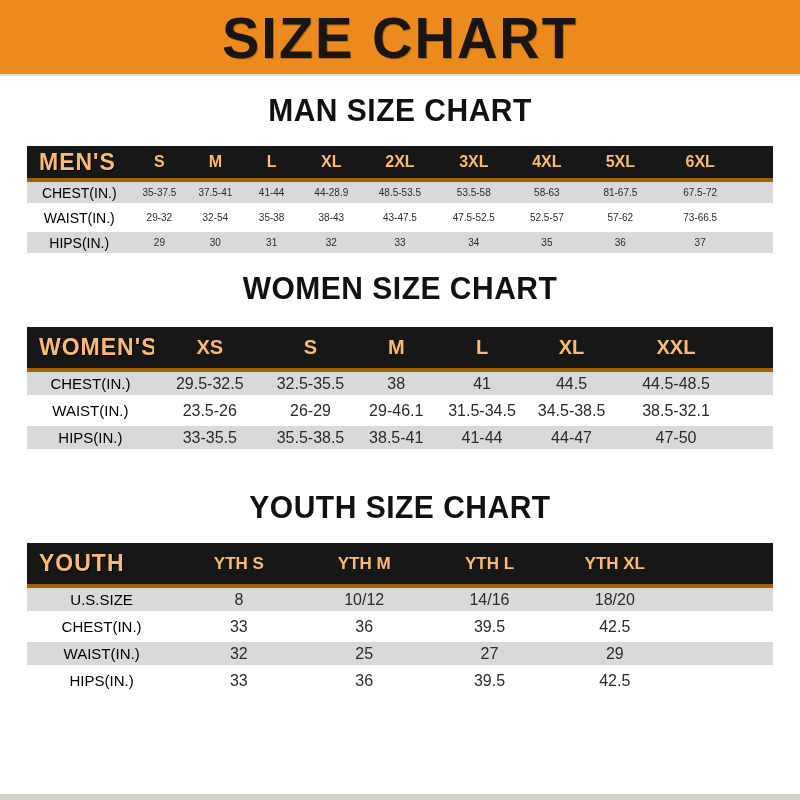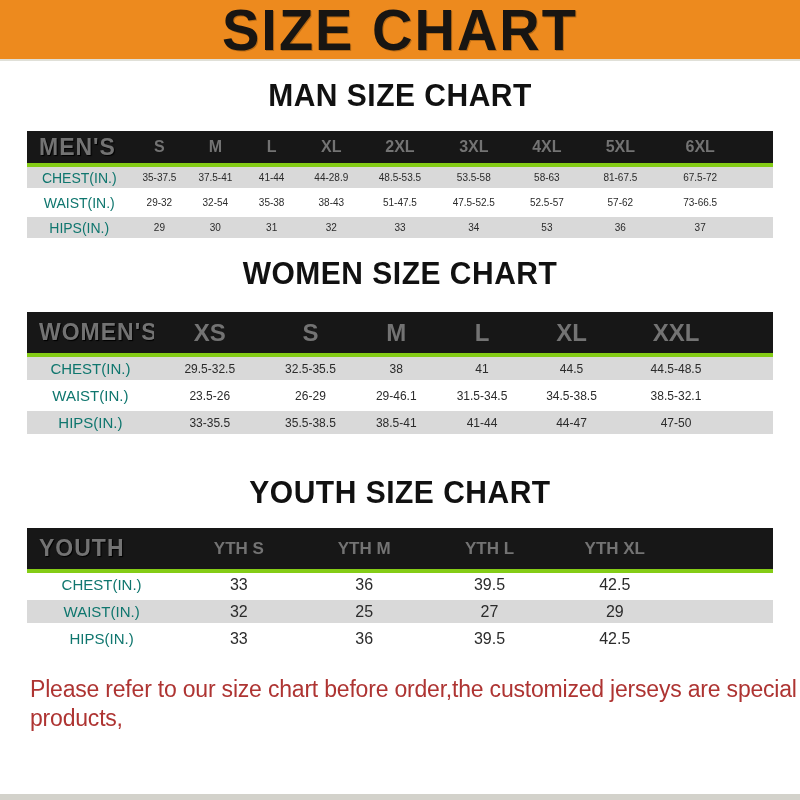--- a/index.html
+++ b/index.html
@@ -5,21 +5,21 @@
   * { box-sizing: border-box; }
   html, body { margin: 0; padding: 0; }
   body {
     width: 800px; height: 800px;
     background: #ffffff;
     font-family: "Liberation Sans", sans-serif;
     position: relative;
     overflow: hidden;
   }
   .banner {
-    width: 800px; height: 61px;
+    width: 800px; height: 76px;
     background: #ED8A1E;
     display: flex; align-items: center; justify-content: center;
     border-bottom: 2px solid #e0e0d8;
   }
   .banner h1 {
     margin: 0;
     font-size: 56px; font-weight: 900;
     letter-spacing: 2px;
     color: #181512;
     transform: scaleY(1.04);
@@ -45,46 +45,46 @@
   }
   table.size-table th, table.size-table td {
     padding: 0;
     text-align: center;
     vertical-align: middle;
     overflow: hidden;
     white-space: nowrap;
   }
   tr.header-bar th {
     background: #171717;
-    color: #737373;
-    border-bottom: 4px solid #84cc16;
+    color: #fdba74;
+    border-bottom: 4px solid #a16207;
     margin-top: 24px;
   }
   th.corner-label {
     text-align: left !important;
     padding-left: 12px !important;
     font-size: 24px;
     font-weight: 800;
     letter-spacing: 1px;
     text-shadow: 1px 1px 1px #000;
   }
   .men-table    tr.header-bar th { height: 34px; font-size: 16px; }
-  .women-table  tr.header-bar th { height: 43px; font-size: 24px; }
+  .women-table  tr.header-bar th { height: 43px; font-size: 20px; }
   .youth-table  tr.header-bar th { height: 43px; font-size: 17px; }
   .men-table    tr.header-bar th.corner-label   { font-size: 23px; }
   .women-table  tr.header-bar th.corner-label,
   .youth-table  tr.header-bar th.corner-label   { font-size: 23px; }
 
   tbody td {
     color: #2b2b2b;
     border-bottom: 4px solid #ffffff;
   }
-  tbody td.row-label { font-weight: 400; color: #0f766e; }
+  tbody td.row-label { font-weight: 400; color: #000000; }
   .men-table   tbody td { height: 25px; font-size: 10px; }
-  .women-table tbody td { height: 27px; font-size: 12px; }
+  .women-table tbody td { height: 27px; font-size: 16px; }
   .youth-table tbody td { height: 27px; font-size: 16px; }
   .men-table   tbody td.row-label { font-size: 14px; }
   .women-table tbody td.row-label,
   .youth-table tbody td.row-label { font-size: 15px; }
   tr.row-gray td  { background: #D9D9D9; }
   tr.row-white td { background: #ffffff; }
 
   .footer-note {
     margin: 21px 0 0 0;
     padding-left: 30px;
@@ -154,36 +154,36 @@
         <td>81-67.5</td>
         <td>67.5-72</td>
         <td></td>
       </tr>
       <tr class="row-white">
         <td class="row-label">WAIST(IN.)</td>
         <td>29-32</td>
         <td>32-54</td>
         <td>35-38</td>
         <td>38-43</td>
-        <td>51-47.5</td>
+        <td>43-47.5</td>
         <td>47.5-52.5</td>
         <td>52.5-57</td>
         <td>57-62</td>
         <td>73-66.5</td>
         <td></td>
       </tr>
       <tr class="row-gray">
         <td class="row-label">HIPS(IN.)</td>
         <td>29</td>
         <td>30</td>
         <td>31</td>
         <td>32</td>
         <td>33</td>
         <td>34</td>
-        <td>53</td>
+        <td>35</td>
         <td>36</td>
         <td>37</td>
         <td></td>
       </tr>
     </tbody>
   </table>
 </section>
 
 <section>
   <h2 class="section-heading" id="heading-women">WOMEN SIZE CHART</h2>
@@ -260,20 +260,28 @@
       <tr class="header-bar">
         <th class="corner-label">YOUTH</th>
         <th>YTH S</th>
         <th>YTH M</th>
         <th>YTH L</th>
         <th>YTH XL</th>
         <th></th>
       </tr>
     </thead>
     <tbody>
+      <tr class="row-gray">
+        <td class="row-label">U.S.SIZE</td>
+        <td>8</td>
+        <td>10/12</td>
+        <td>14/16</td>
+        <td>18/20</td>
+        <td></td>
+      </tr>
       <tr class="row-white">
         <td class="row-label">CHEST(IN.)</td>
         <td>33</td>
         <td>36</td>
         <td>39.5</td>
         <td>42.5</td>
         <td></td>
       </tr>
       <tr class="row-gray">
         <td class="row-label">WAIST(IN.)</td>
@@ -289,16 +297,15 @@
         <td>36</td>
         <td>39.5</td>
         <td>42.5</td>
         <td></td>
       </tr>
     </tbody>
   </table>
 </section>
 
 <footer class="footer-note">
-  <p>Please refer to our size chart before order,the customized jerseys are special products,</p>
 </footer>
 
 <div class="bottom-strip"></div>
 
 </body></html>

